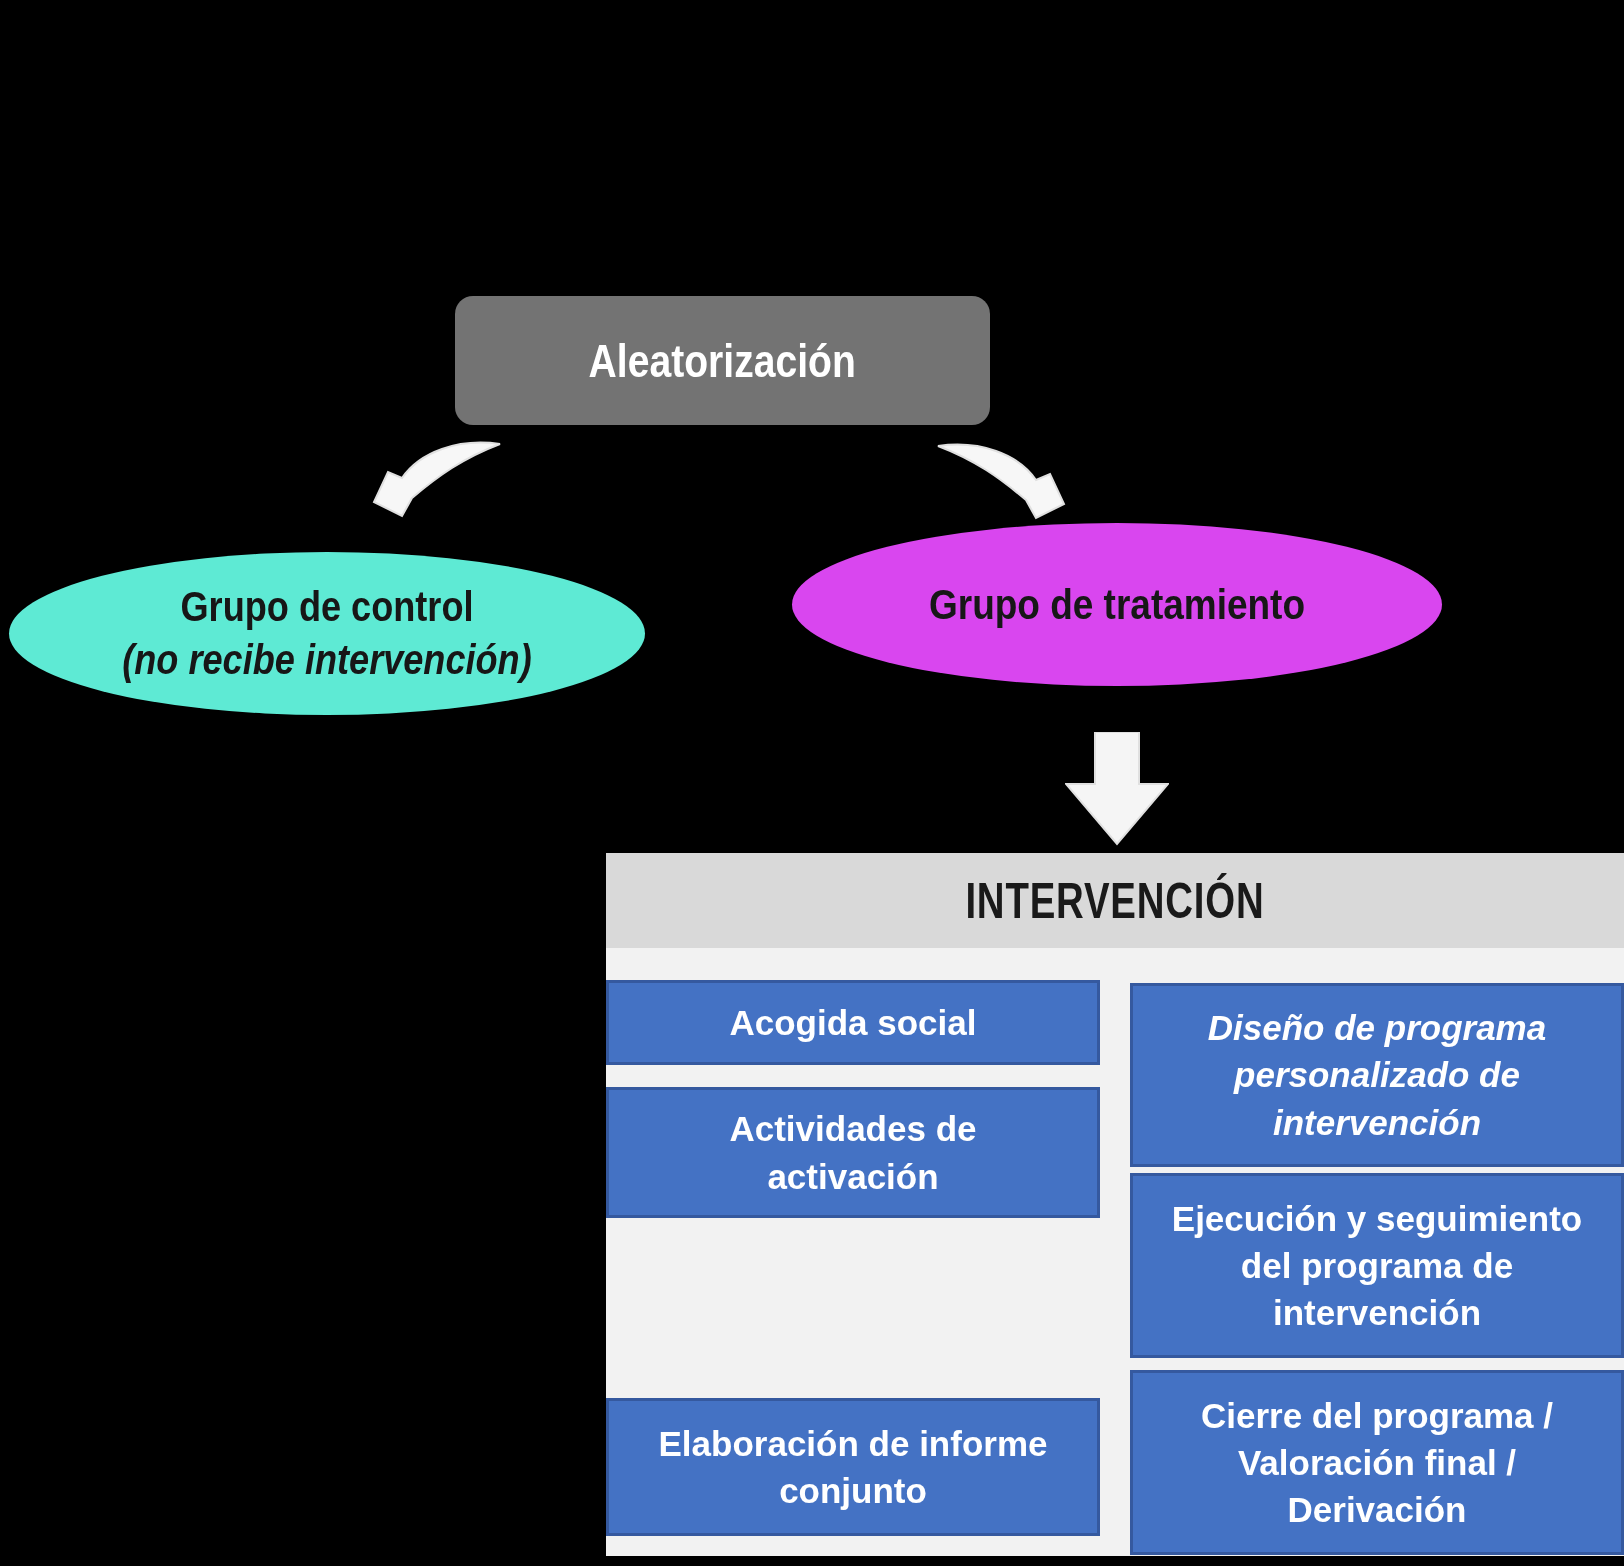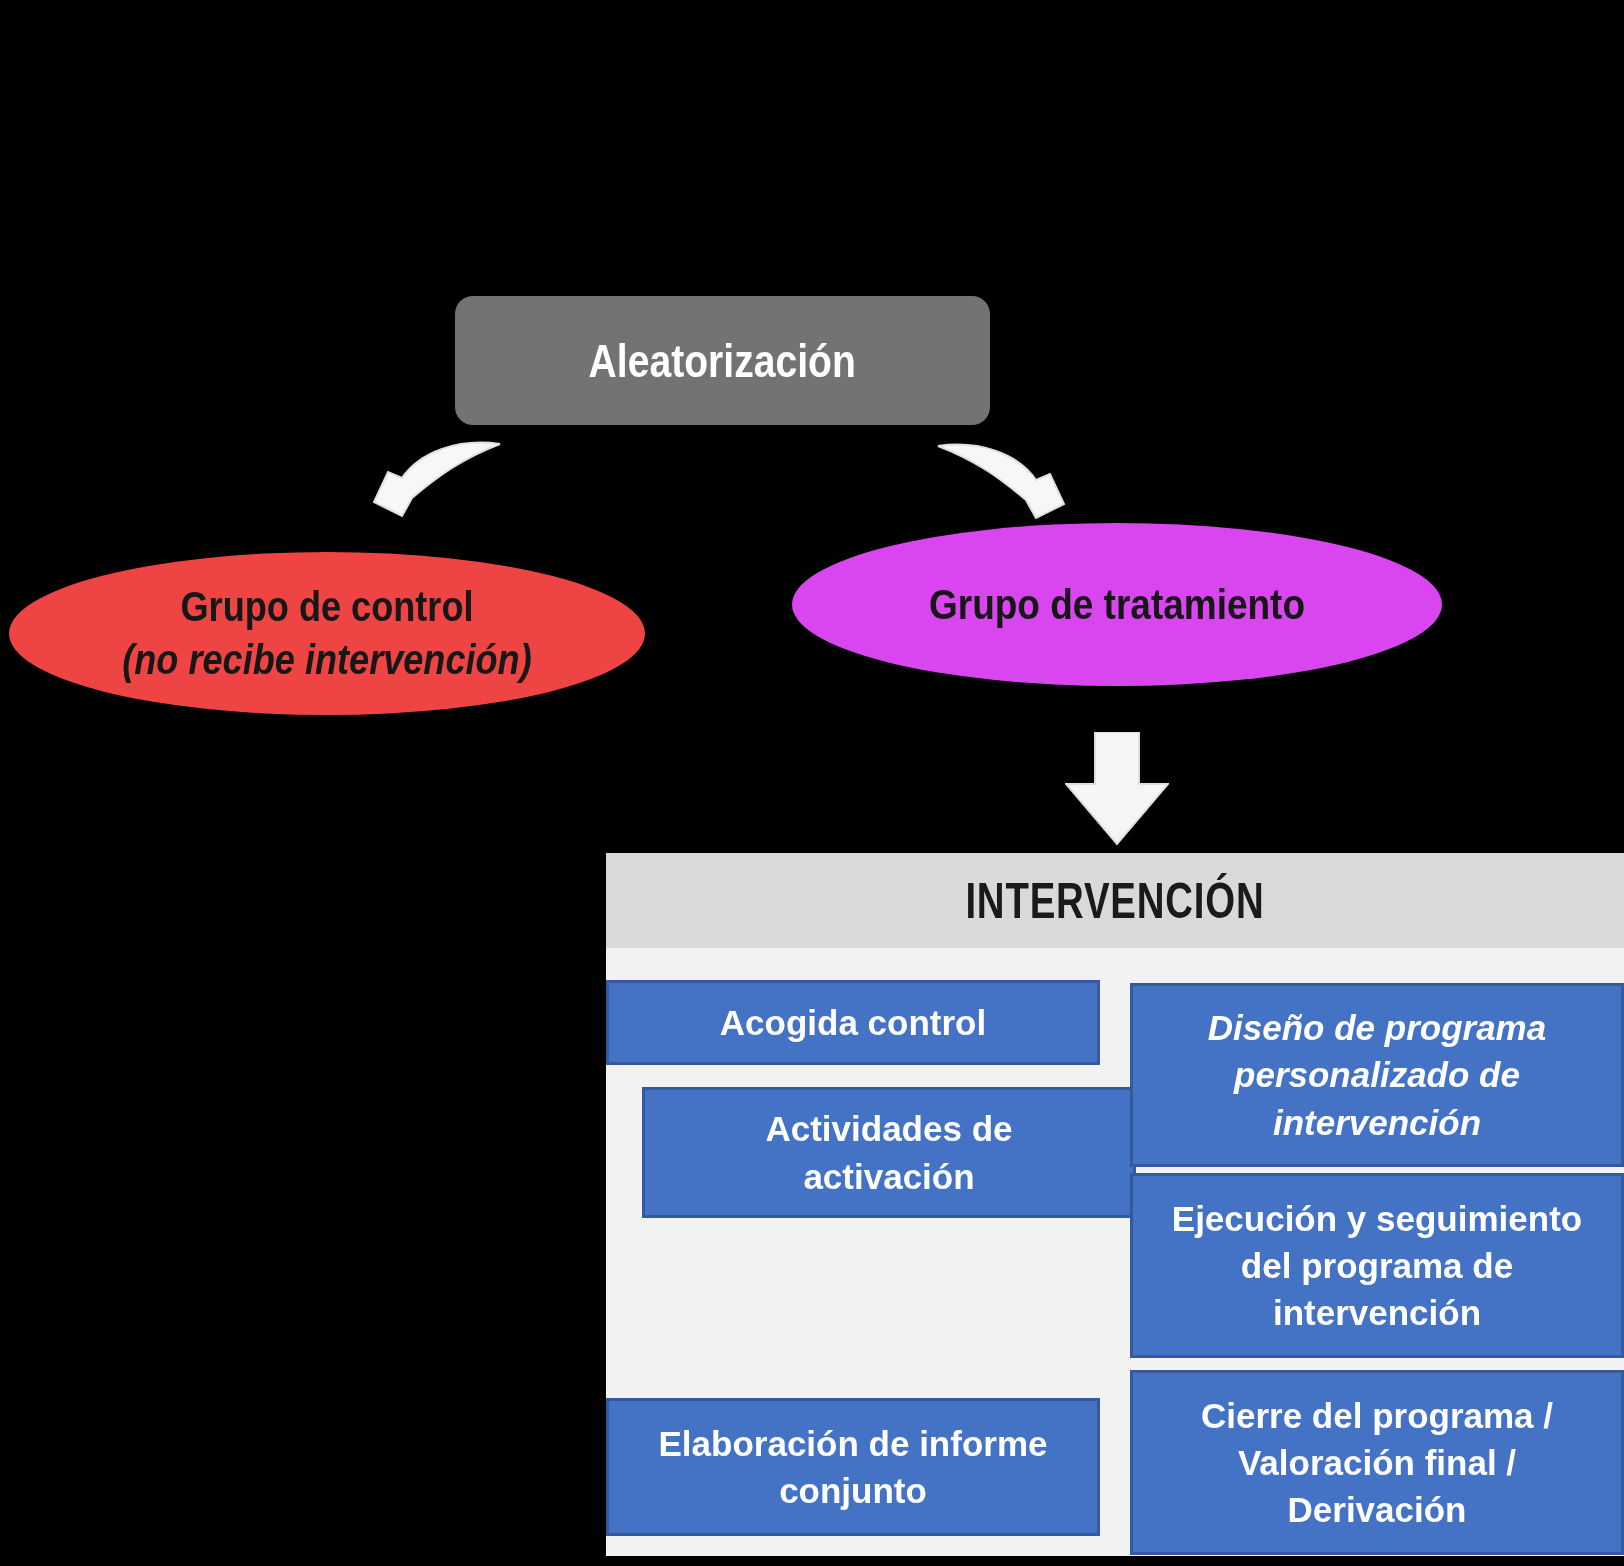--- a/index.html
+++ b/index.html
@@ -15,21 +15,21 @@
   }
   .root-node .lbl{
     color:#FFFFFF;font-size:46px;font-weight:bold;white-space:nowrap;
     display:block;transform:scaleX(.85);
   }
   
   .ellipse{
     position:absolute;border-radius:50%;
     display:flex;align-items:center;justify-content:center;text-align:center;
   }
-  .ellipse.pink{left:9px;top:552px;width:636px;height:163px;background:#ef4444;}
+  .ellipse.pink{left:9px;top:552px;width:636px;height:163px;background:#5eead4;}
   .ellipse.blue{left:792px;top:523px;width:650px;height:163px;background:#d946ef;justify-content:flex-end;}
   .ellipse .txt{
     width:100%;color:#171717;font-weight:bold;font-size:42px;line-height:1.26;
     transform:scaleX(.86);display:block;
   }
   .ellipse .txt .it{font-style:italic;}
   
   .arrow-svg{position:absolute;}
   
   .panel{
@@ -48,21 +48,21 @@
   .step{
     position:absolute;box-sizing:border-box;width:494px;
     background:#4472C4;border:3px solid #35599F;
     display:flex;align-items:center;justify-content:center;text-align:center;
   }
   .step .lbl{
     color:#FFFFFF;font-weight:bold;font-size:35px;line-height:1.35;
     white-space:pre-line;display:block;width:100%;padding:0 8px;
   }
   .l1{left:606px;top:980px;height:85px;}
-  .l2{left:606px;top:1087px;height:131px;margin-left:36px;}
+  .l2{left:606px;top:1087px;height:131px;}
   .l3{left:606px;top:1242px;height:135px;}
   .l4{left:606px;top:1398px;height:138px;}
   .r1{left:1130px;top:983px;height:184px;font-style:italic;}
   .r2{left:1130px;top:1173px;height:185px;}
   .r3{left:1130px;top:1370px;height:185px;}
 </style>
 </head>
 <body>
 
 <div class="stage">
@@ -94,21 +94,21 @@
     <polygon points="30,0 74,0 74,52 103,52 52,112 1,52 30,52" fill="#F5F5F5" stroke="#E0E0E0" stroke-width="2"></polygon>
   </svg>
 
   <div class="panel">
     <div class="panel-header">
       <span class="lbl">INTERVENCIÓN</span>
     </div>
   </div>
 
   <div class="step l1">
-    <span class="lbl">Acogida control</span>
+    <span class="lbl">Acogida social</span>
   </div>
   <div class="step l2">
     <span class="lbl">Actividades de
 activación</span>
   </div>
   <div class="step l4">
     <span class="lbl">Elaboración de informe
 conjunto</span>
   </div>
 

